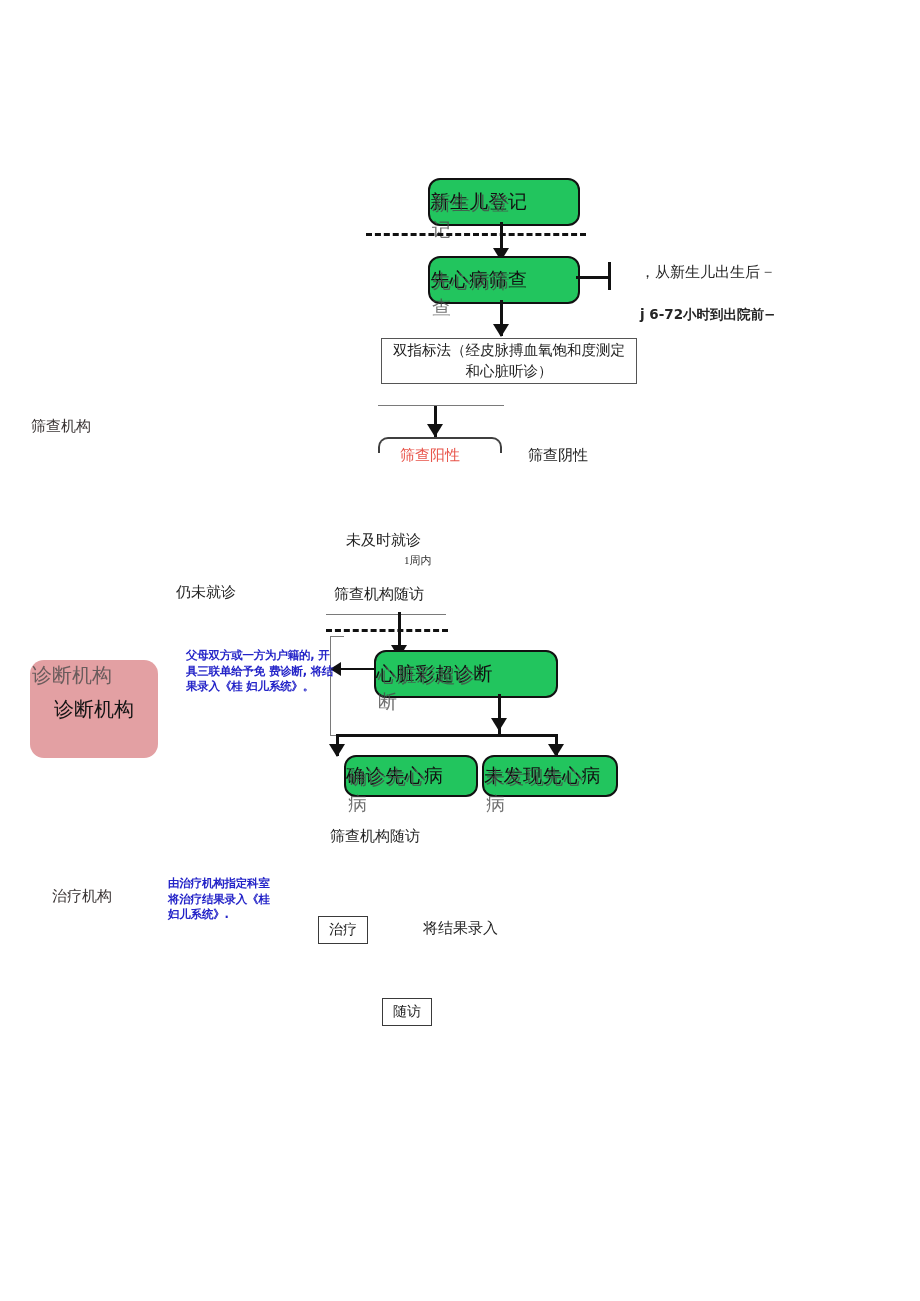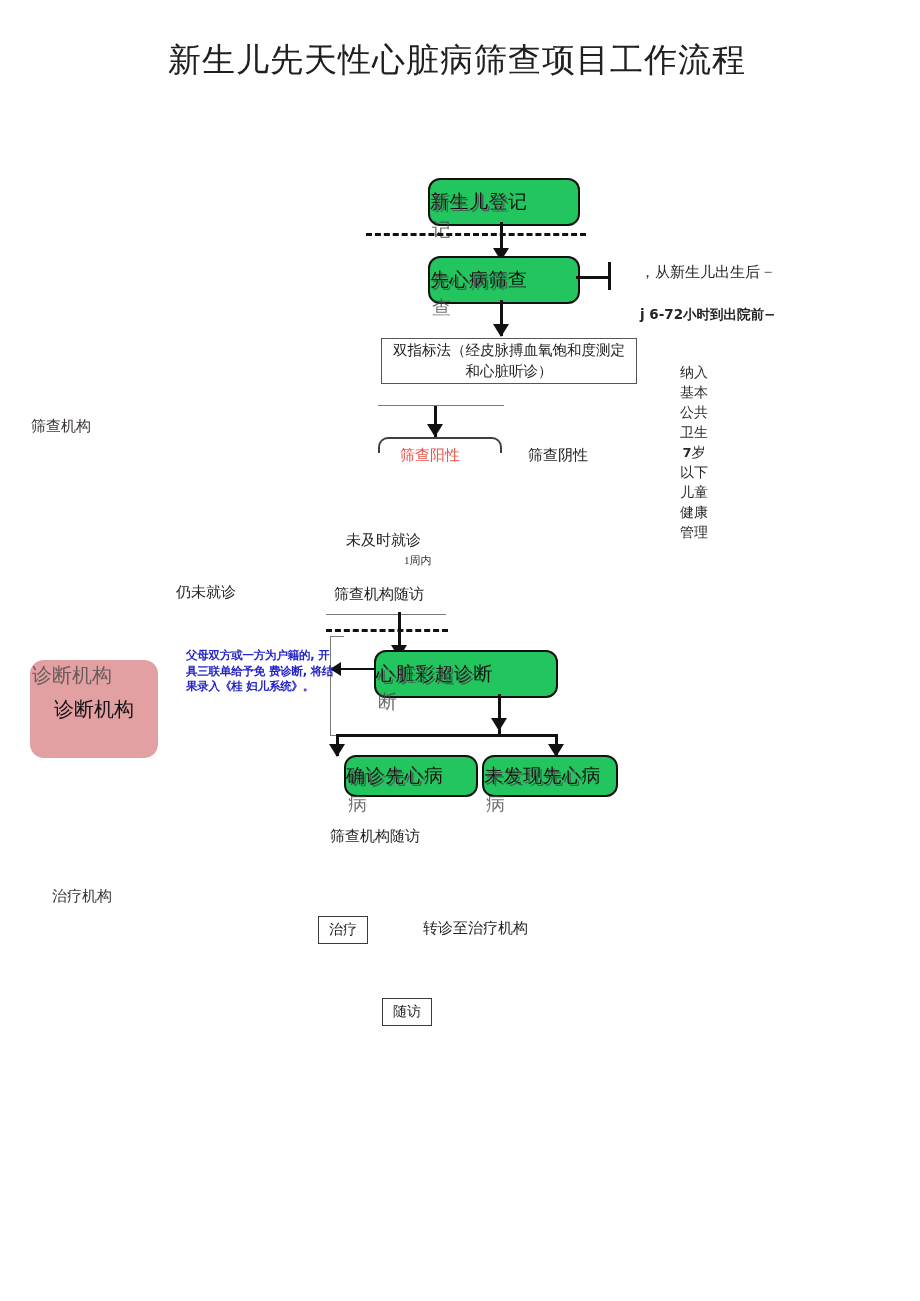--- a/index.html
+++ b/index.html
@@ -156,21 +156,20 @@
     border-right: 11px solid #111;
   }
 
   .red-text { color: #e8544a; }
 </style>
 </head>
 <body>
 
 <div id="canvas">
 
-  <div class="abs" id="page-title">新生儿先天性心脏病筛查项目工作流程</div>
 
   <div class="abs lane-label" style="left:31px; top:415px;">筛查机构</div>
 
   <div class="abs" id="lane-diagnosis-chip" style="left:30px; top:660px; width:128px; height:98px;">
     <span class="dbl">
       <span class="ghost">诊断机构</span>
       <span>诊断机构</span>
     </span>
   </div>
 
@@ -212,23 +211,20 @@
   <div class="abs vline" style="left:434px; top:406px; height:32px;"></div>
   <div class="abs arrow-down" style="left:427px; top:424px;"></div>
 
   <div class="abs" style="left:378px; top:437px; width:120px; height:14px;
        border:2px solid #3f3f3f; border-bottom:none; border-radius:10px 10px 0 0;"></div>
 
   <div class="abs label red-text" style="left:400px; top:445px;">筛查阳性</div>
 
   <div class="abs label" style="left:528px; top:445px;">筛查阴性</div>
 
-  <div class="abs vert" style="left:676px; top:363px; width:36px;">
-    <span>纳</span><span>入</span><span>基</span><span>本</span><span>公</span><span>共</span><span>卫</span><span>生</span><b>7</b><span>岁</span><span>以</span><span>下</span><span>儿</span><span>童</span><span>健</span><span>康</span><span>管</span><span>理</span>
-  </div>
 
   <div class="abs label" style="left:346px; top:530px;">未及时就诊</div>
   <div class="abs label-sm" style="left:404px; top:553px;">1周内</div>
 
   <div class="abs label" style="left:176px; top:582px;">仍未就诊</div>
   <div class="abs label" style="left:334px; top:584px;">筛查机构随访</div>
 
   <div class="abs grayh" style="left:326px; top:614px; width:120px;"></div>
   <div class="abs dashed-h" style="left:326px; top:629px; width:122px;"></div>
 
@@ -271,20 +267,21 @@
 
   <div class="abs rbox" style="left:482px; top:755px; width:132px; height:38px;">
     <span class="dbl">
       <span class="ghost">未发现先心病</span>
       <span>未发现先心病</span>
     </span>
   </div>
 
   <div class="abs label" style="left:330px; top:826px;">筛查机构随访</div>
 
+  <div class="abs note-blue" style="left:168px; top:876px; width:112px;">由治疗机构指定科室将治疗结果录入《桂妇儿系统》.</div>
 
   <div class="abs tbox" style="left:318px; top:916px; width:48px; height:26px;">治疗</div>
 
-  <div class="abs label" style="left:423px; top:918px;">转诊至治疗机构</div>
+  <div class="abs label" style="left:423px; top:918px;">将结果录入</div>
 
   <div class="abs tbox" style="left:382px; top:981px; width:48px; height:26px;margin-top:17px;">随访</div>
 
 </div>
 
 </body></html>

